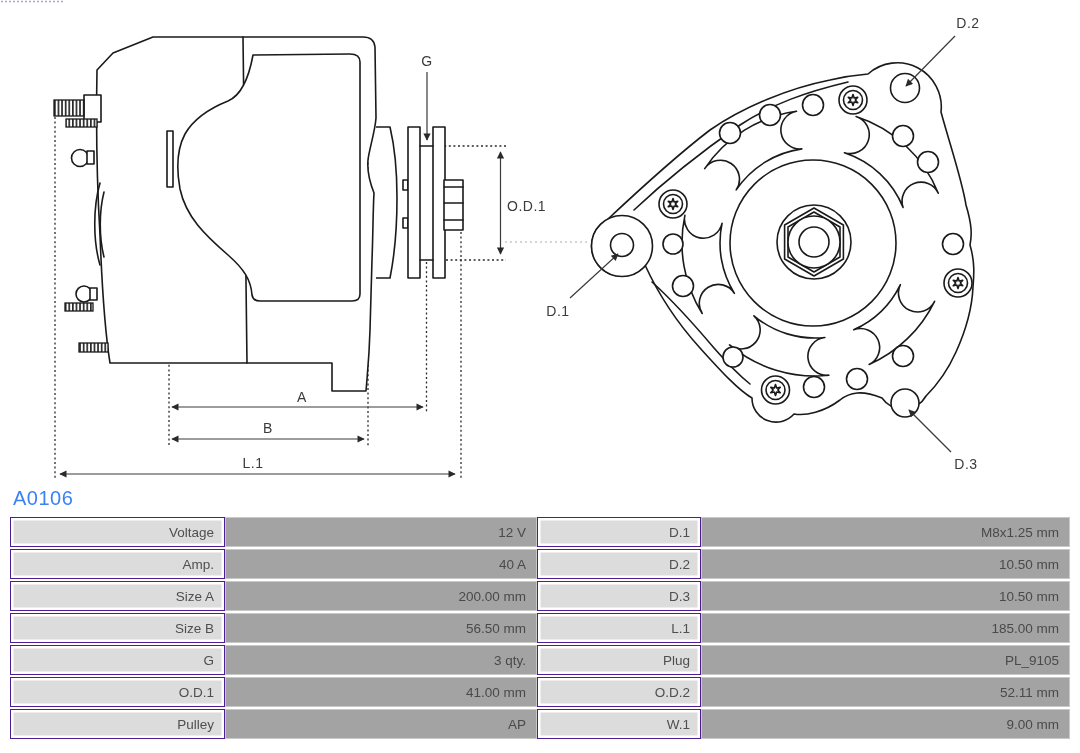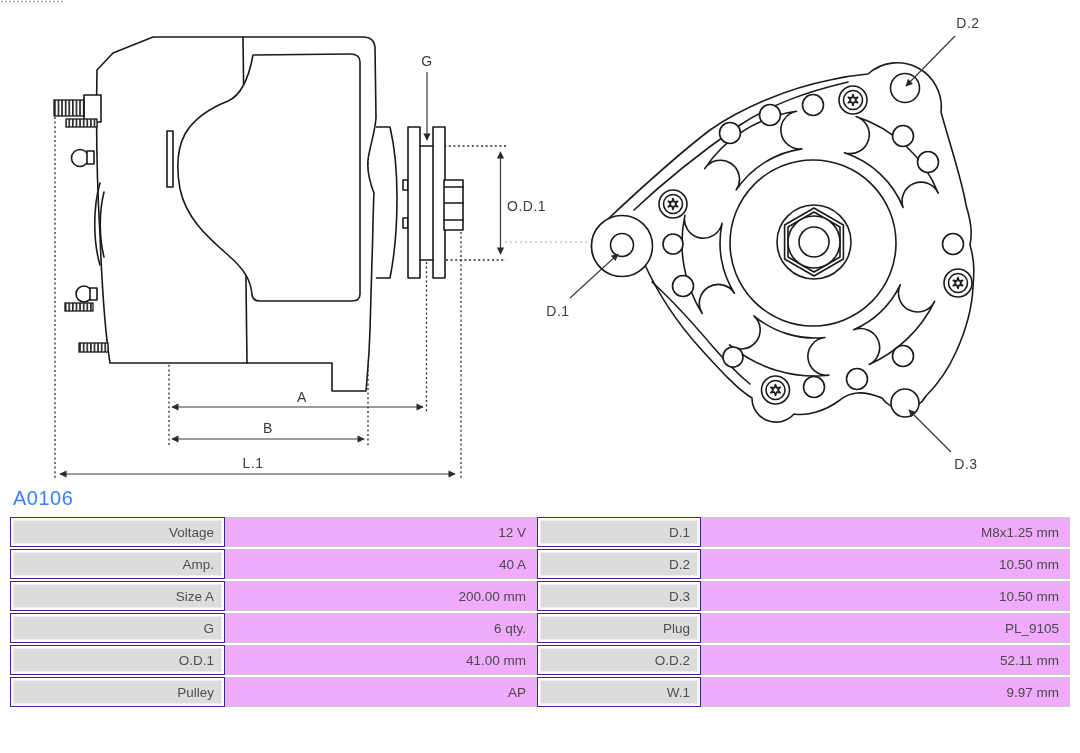--- a/index.html
+++ b/index.html
@@ -15,21 +15,21 @@
     position:absolute;left:13px;top:487px;
     font-size:20px;color:#3b82f6;letter-spacing:0.5px;
   }
   table.spec{
     position:absolute;left:10px;top:515px;width:1060px;
     border-collapse:separate;border-spacing:0 2px;table-layout:fixed;
     font-size:13.5px;color:#4a4a4a;
   }
   table.spec td{
     height:28px;padding:0 10px;text-align:right;vertical-align:middle;
-    border:1px solid #c9c9c9;background:#f0abfc;overflow:hidden;white-space:nowrap;
+    border:1px solid #c9c9c9;background:#a3a3a3;overflow:hidden;white-space:nowrap;
   }
   table.spec td.label{
     background:#dcdcdc;border:1px solid #4c1d95;
     box-shadow:inset 0 0 0 2.5px #ffffff;
     color:#4f4f4f;
   }
   .ln{fill:none;stroke:#1a1a1a;stroke-width:1.6;stroke-linejoin:round;stroke-linecap:round;}
   .lnw{fill:#ffffff;stroke:#1a1a1a;stroke-width:1.6;stroke-linejoin:round;}
   .dot{fill:none;stroke:#2a2a2a;stroke-width:1.3;stroke-dasharray:2,2.6;}
   .dim{fill:none;stroke:#3a3a3a;stroke-width:1.2;}
@@ -224,33 +224,39 @@
           <td class="label">D.2</td>
           <td class="value">10.50 mm</td>
         </tr>
         <tr>
           <td class="label">Size A</td>
           <td class="value">200.00 mm</td>
           <td class="label">D.3</td>
           <td class="value">10.50 mm</td>
         </tr>
         <tr>
+          <td class="label">Size B</td>
+          <td class="value">56.50 mm</td>
+          <td class="label">L.1</td>
+          <td class="value">185.00 mm</td>
+        </tr>
+        <tr>
           <td class="label">G</td>
-          <td class="value">6 qty.</td>
+          <td class="value">3 qty.</td>
           <td class="label">Plug</td>
           <td class="value">PL_9105</td>
         </tr>
         <tr>
           <td class="label">O.D.1</td>
           <td class="value">41.00 mm</td>
           <td class="label">O.D.2</td>
           <td class="value">52.11 mm</td>
         </tr>
         <tr>
           <td class="label">Pulley</td>
           <td class="value">AP</td>
           <td class="label">W.1</td>
-          <td class="value">9.97 mm</td>
+          <td class="value">9.00 mm</td>
         </tr>
       </tbody>
   </table>
 
 </div>
 
 </body></html>

